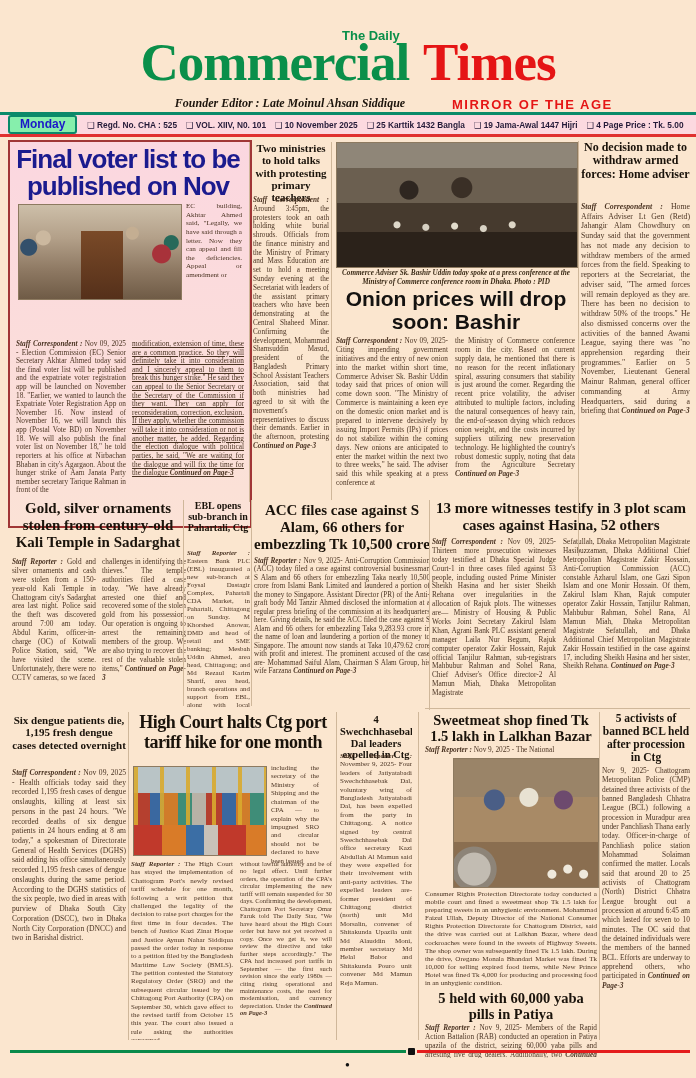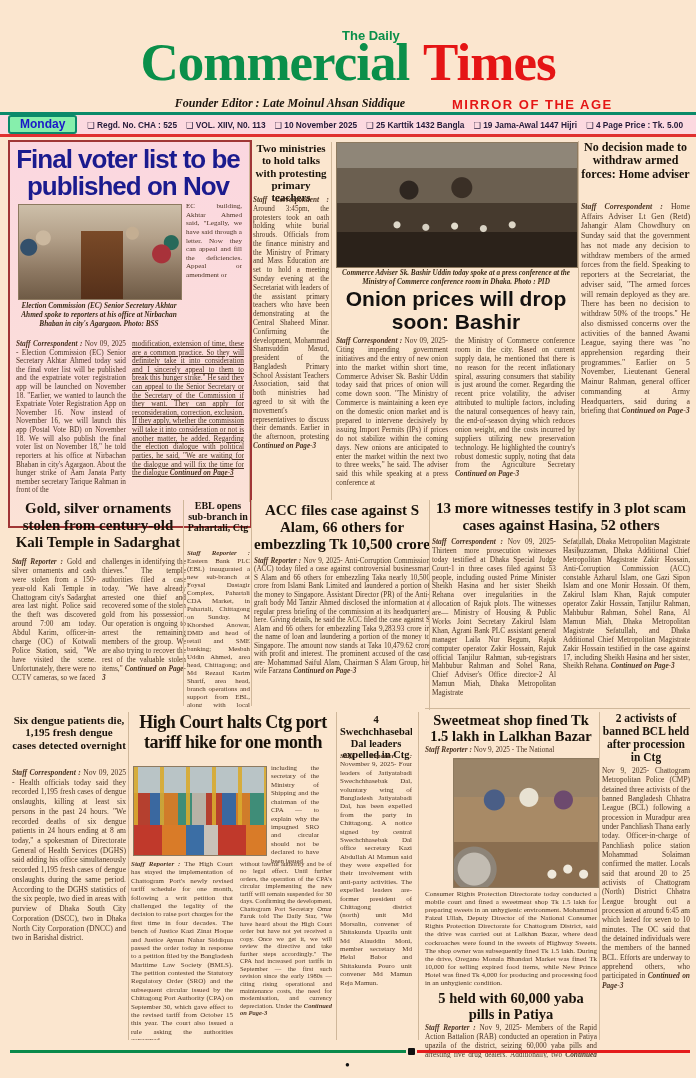--- a/index.html
+++ b/index.html
@@ -86,33 +86,32 @@
   </div>
   <div class="abs" id="founder-line" style="left:140px;top:96px;width:300px;">Founder Editor : Late Moinul Ahsan Siddique</div>
   <div class="abs" id="motto" style="left:452px;top:97px;">MIRROR OF THE AGE</div>
   <div class="abs" id="teal-line"></div>
 
   <div class="abs" id="datebar">
     <div id="day-box">Monday</div>
     <div id="date-items">
 
     <span>❑ Regd. No. CHA : 525</span>
-        <span>❑ VOL. XIIV,  N0. 113</span>
+        <span>❑ VOL. XIIV,  N0. 101</span>
         <span>❑ 10 November 2025</span>
         <span>❑ 25 Karttik 1432 Bangla</span>
         <span>❑ 19 Jama-Awal 1447 Hijri</span>
         <span>❑ 4 Page  Price : Tk. 5.00</span>
       </div>
   </div>
 
   <div class="abs" id="lead-box">
     <div class="abs" id="lead-headline">Final voter list to be published on Nov 18</div>
     <div class="photo" id="lead-photo" style="left:8px;top:62px;width:162px;height:94px;"></div>
     <div class="txt" style="left:176px;top:60px;width:56px;height:136px;font-size:7.1px;">EC building, Akhtar Ahmed said, "Legally, we have said through a letter. Now they can appeal and fill the deficiencies. Appeal or amendment or</div>
-    <div class="cap" style="left:6px;top:160px;width:166px;font-size:7.3px;">Election Commission (EC) Senior Secretary Akhtar Ahmed spoke to reporters at his office at Nirbachan Bhaban in city's Agargaon. Photo: BSS</div>
     <div class="txt" style="left:6px;top:198px;width:110px;height:178px;line-height:1.18;">
       <span class="by">Staff Correspondent :</span> <span>Nov 09, 2025 - Election Commission (EC) Senior Secretary Akhtar Ahmed today said the final voter list will be published and the expatriate voter registration app will be launched on November 18. "Earlier, we wanted to launch the Expatriate Voter Registration App on November 16. Now instead of November 16, we will launch this app (Postal Vote BD) on November 18. We will also publish the final voter list on November 18," he told reporters at his office at Nirbachan Bhaban in city's Agargaon. About the hunger strike of Aam Janata Party member secretary Tarique Rahman in front of the</span>
     </div>
     <div class="txt" style="left:122px;top:198px;width:112px;height:178px;line-height:1.18;text-decoration:underline;">
       <span>modification, extension of time, these are a common practice. So they will definitely take it into consideration and I sincerely appeal to them to break this hunger strike." He said they can appeal to the Senior Secretary or the Secretary of the Commission if they want. They can apply for reconsideration, correction, exclusion. If they apply, whether the commission will take it into consideration or not is another matter, he added. Regarding the election dialogue with political parties, he said, "We are waiting for the dialogue and will fix the time for the dialogue</span> <span class="cont">Continued on Page-3</span>
     </div>
   </div>
 
   <div class="hl" style="left:252px;top:142px;width:78px;font-size:11px;">Two ministries to hold talks with protesting primary teachers</div>
   <div class="txt" style="left:253px;top:196px;width:76px;height:300px;font-size:7.2px;">
@@ -185,21 +184,21 @@
     <span class="by">Staff Reporter :</span> <span>Nov 9, 2025 - The National</span>
   </div>
   <div class="photo" id="sweetmeat-photo" style="left:453px;top:758px;width:144px;height:128px;"></div>
   <div class="txt" style="left:425px;top:890px;width:172px;height:97px;font-size:7.05px;line-height:1.15;">Consumer Rights Protection Directorate today conducted a mobile court and fined a sweetmeat shop Tk 1.5 lakh for preparing sweets in an unhygienic environment. Mohammad Faizul Ullah, Deputy Director of the National Consumer Rights Protection Directorate for Chattogram District, said the drive was carried out at Lalkhan Bazar, where dead cockroaches were found in the sweets of Highway Sweets. The shop owner was subsequently fined Tk 1.5 lakh. During the drive, Oregano Monala Bhandari Market was fined Tk 10,000 for selling expired food items, while New Prince Hotel was fined Tk 4,000 for producing and processing food in an unhygienic condition.</div>
 
   <div class="hl" style="left:430px;top:990px;width:162px;font-size:14.5px;">5 held with 60,000 yaba pills in Patiya</div>
   <div class="txt" style="left:425px;top:1024px;width:172px;height:34px;">
     <span class="by">Staff Reporter :</span> <span>Nov 9, 2025- Members of the Rapid Action Battalion (RAB) conducted an operation in Patiya upazila of the district, seizing 60,000 yaba pills and arresting five drug dealers. Additionally, two</span> <span class="cont">Continued on Page-3</span>
   </div>
 
-  <div class="hl" style="left:602px;top:712px;width:88px;font-size:11.5px;">2 activists of banned BCL held after procession in Ctg</div>
+  <div class="hl" style="left:602px;top:712px;width:88px;font-size:11.5px;">5 activists of banned BCL held after procession in Ctg</div>
   <div class="txt" style="left:602px;top:766px;width:88px;height:274px;font-size:7.4px;line-height:1.26;">
     <span>Nov 9, 2025- Chattogram Metropolitan Police (CMP) detained three activists of the banned Bangladesh Chhatra League (BCL) following a procession in Muradpur area under Panchliash Thana early today. Officer-in-charge of Panchliash police station Mohammad Solaiman confirmed the matter. Locals said that around 20 to 25 activists of Chattogram (North) District Chhatra League brought out a procession at around 6:45 am which lasted for seven to 10 minutes. The OC said that the detained individuals were the members of the banned BCL. Efforts are underway to apprehend others, who participated in</span> <span class="cont">Continued on Page-3</span>
   </div>
 
   <div class="vrule" style="left:249px;top:142px;height:360px;"></div>
   <div class="vrule" style="left:331px;top:142px;height:358px;"></div>
   <div class="vrule" style="left:578px;top:141px;height:415px;"></div>
   <div class="vrule" style="left:183px;top:500px;height:206px;"></div>
   <div class="vrule" style="left:251px;top:500px;height:206px;"></div>
   <div class="vrule" style="left:429px;top:500px;height:210px;"></div>

